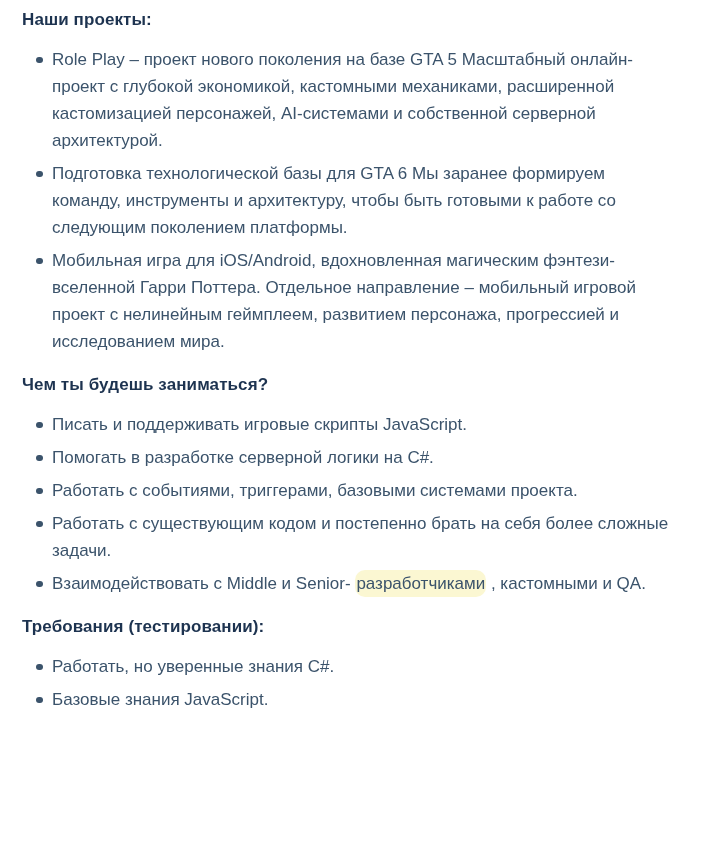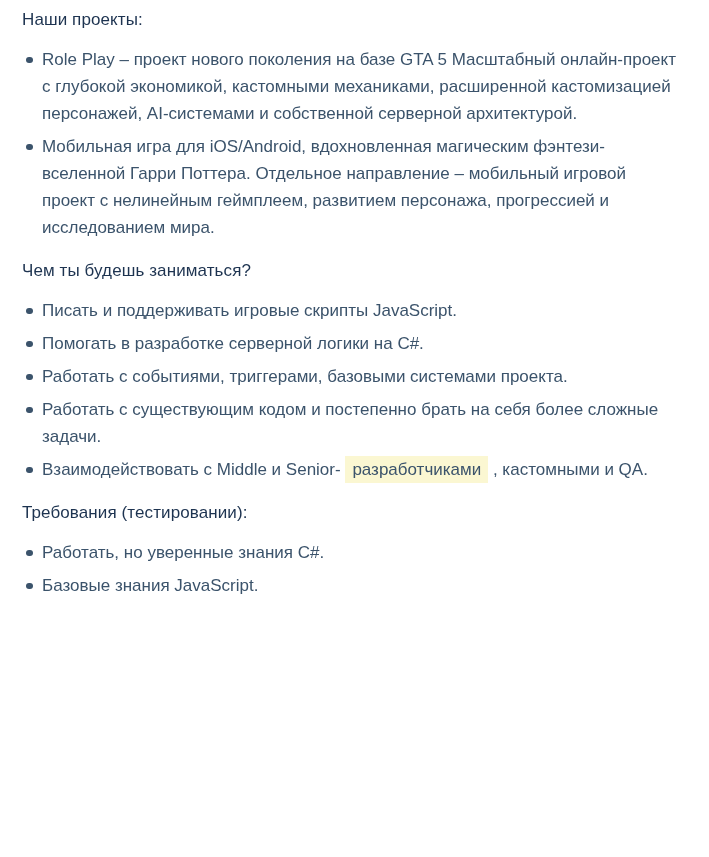--- a/index.html
+++ b/index.html
@@ -16,31 +16,31 @@
     -webkit-font-smoothing: antialiased;
   }
   .doc {
     box-sizing: border-box;
     width: 709px;
     padding: 8px 26px 4px 22px;
   }
   h3.section-heading {
     font-size: 17px;
     line-height: 20px;
-    font-weight: 400;
+    font-weight: 700;
     color: var(--heading-color, #1d3350);
     margin: 20px 0 16px 0;
     letter-spacing: 0.1px;
   }
   h3.section-heading:first-child {
     margin-top: 2px;
   }
   ul.section-list {
     list-style: none;
-    margin: 0;
+    margin: 10px;
     padding: 0;
   }
   ul.section-list li {
     position: relative;
     padding-left: 20px;
     margin: 0 0 6px 0;
     font-size: 17px;
     line-height: 27px;
   }
   ul.section-list li::before {
@@ -48,32 +48,33 @@
     position: absolute;
     left: 4px;
     top: 10.5px;
     width: 6.5px;
     height: 6.5px;
     border-radius: 50%;
     background: var(--bullet-color, #3b536b);
   }
   .hl {
     background: var(--hl-color, #fbf7d2);
-    padding: 4px 7px;
-    border-radius: 0;
+    padding: 4px 1px;
+    border-radius: 10px;
   }
 </style>
 </head>
 <body style="background: rgb(255, 255, 255);">
 
 <div class="doc">
   <div id="sections-root">
       <h3 class="section-heading">Наши проекты:</h3>
       <ul class="section-list">
         <li>Role Play – проект нового поколения на базе GTA 5 Масштабный онлайн-проект с глубокой экономикой, кастомными механиками, расширенной кастомизацией персонажей, AI-системами и собственной серверной архитектурой.</li>
+        <li>Подготовка технологической базы для GTA 6 Мы заранее формируем команду, инструменты и архитектуру, чтобы быть готовыми к работе со следующим поколением платформы.</li>
         <li>Мобильная игра для iOS/Android, вдохновленная магическим фэнтези-вселенной Гарри Поттера. Отдельное направление – мобильный игровой проект с нелинейным геймплеем, развитием персонажа, прогрессией и исследованием мира.</li>
       </ul>
       <h3 class="section-heading">Чем ты будешь заниматься?</h3>
       <ul class="section-list">
         <li>Писать и поддерживать игровые скрипты JavaScript.</li>
         <li>Помогать в разработке серверной логики на C#.</li>
         <li>Работать с событиями, триггерами, базовыми системами проекта.</li>
         <li>Работать с существующим кодом и постепенно брать на себя более сложные задачи.</li>
         <li><span>Взаимодействовать с Middle и Senior- </span><span class="hl">разработчиками</span><span> , кастомными и QA.</span></li>
       </ul>

